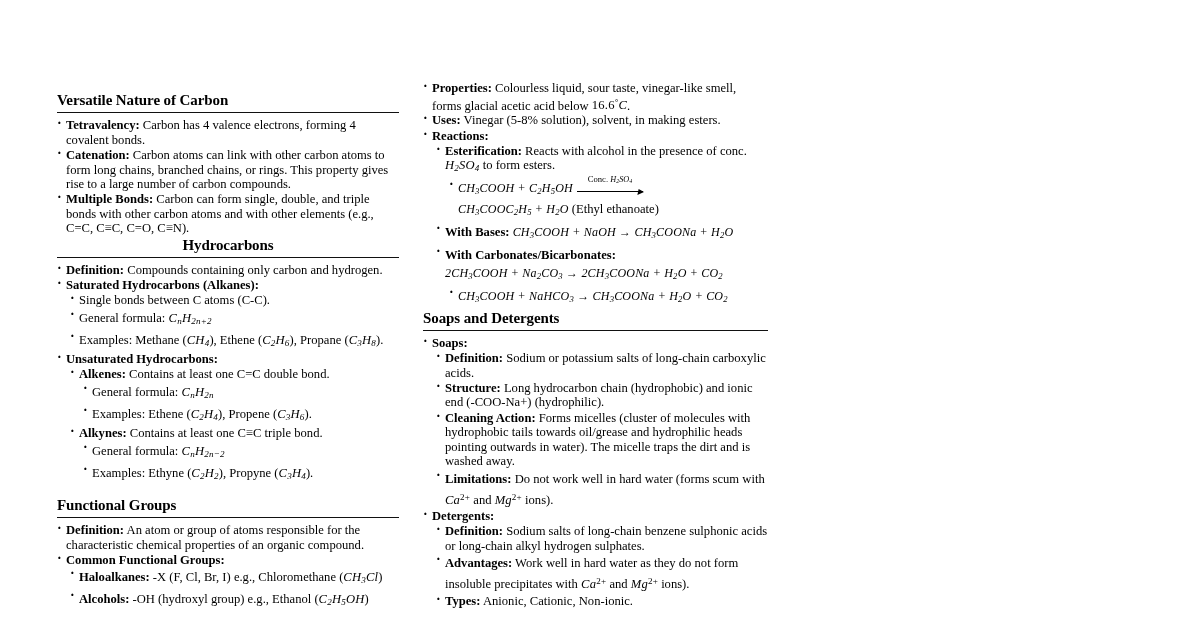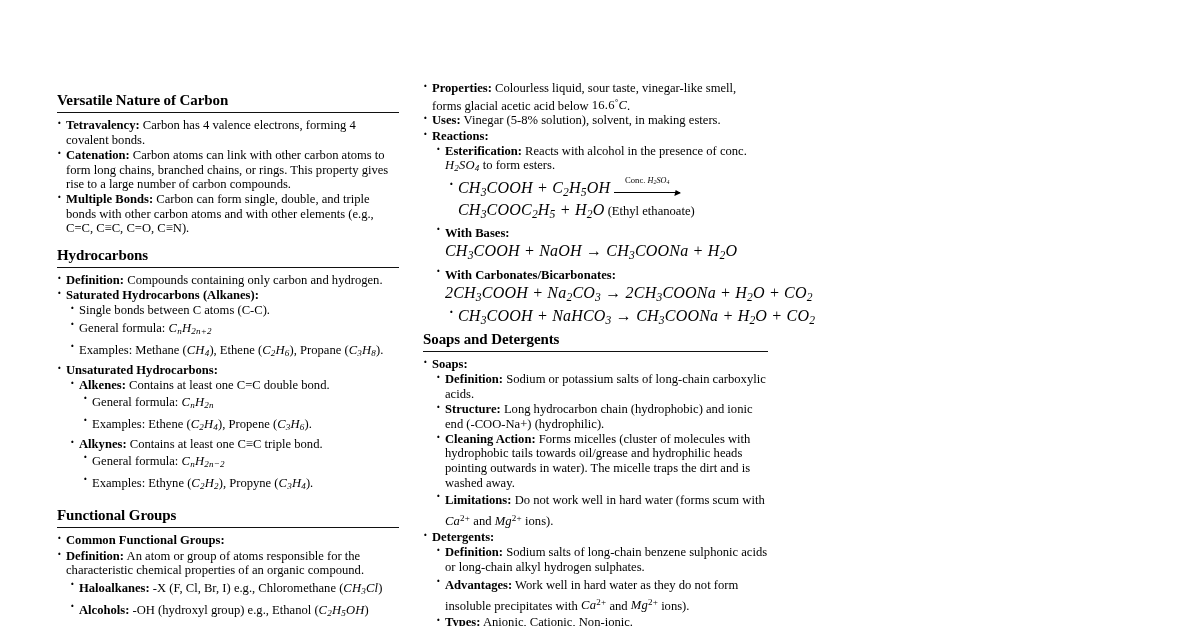--- a/index.html
+++ b/index.html
@@ -35,21 +35,21 @@
 
   
   .m{
     font-family:"Liberation Serif","DejaVu Serif",serif;
     font-style:italic;white-space:nowrap;
     letter-spacing:0.2px;
   }
   .m .up{font-style:normal;}
   sub{font-size:0.72em;vertical-align:-0.22em;font-style:italic;}
   sup{font-size:0.72em;vertical-align:0.42em;font-style:italic;}
-  .m.eq{font-size:16px;}
+  .m.eq{font-size:12px;}
   li.eqline{line-height:18px;margin-top:1px;}
   li.eqcont{padding-left:9px;line-height:18px;}
   li.eqcont::before{content:"";}
 
   
   .arrow{
     display:inline-block;position:relative;vertical-align:middle;
     width:66px;height:12px;margin:0 2px 0 4px;
   }
   .arrow .bar{
@@ -86,21 +86,21 @@
       <li>
         <b>Catenation:</b>
         <span>Carbon atoms can link with other carbon atoms to form long chains, branched chains, or rings. This property gives rise to a large number of carbon compounds.</span>
       </li>
       <li>
         <b>Multiple Bonds:</b>
         <span>Carbon can form single, double, and triple bonds with other carbon atoms and with other elements (e.g., C=C, C≡C, C=O, C≡N).</span>
       </li>
     </ul>
 
-    <h2 class="sec" style="margin-top:11px;">Hydrocarbons</h2>
+    <h2 class="sec" style="text-align:center;">Hydrocarbons</h2>
     <hr class="rule">
     <ul>
       <li>
         <b>Definition:</b>
         <span>Compounds containing only carbon and hydrogen.</span>
       </li>
       <li>
         <b>Saturated Hydrocarbons (Alkanes):</b>
       </li>
       <ul>
@@ -148,25 +148,25 @@
             <span>Ethyne (</span><span class="m">C<sub>2</sub>H<sub>2</sub></span><span>), Propyne (</span><span class="m">C<sub>3</sub>H<sub>4</sub></span>).
           </li>
         </ul>
       </ul>
     </ul>
 
     <h2 class="sec" style="margin-top:12px;">Functional Groups</h2>
     <hr class="rule">
     <ul>
       <li>
-        <b>Common Functional Groups:</b>
-      </li>
-      <li>
         <b>Definition:</b>
         <span>An atom or group of atoms responsible for the characteristic chemical properties of an organic compound.</span>
+      </li>
+      <li>
+        <b>Common Functional Groups:</b>
       </li>
       <ul>
         <li class="eqline">
           <b>Haloalkanes:</b>
           <span>-X (F, Cl, Br, I) e.g., Chloromethane (</span><span class="m">CH<sub>3</sub>Cl</span>)
         </li>
         <li class="eqline">
           <b>Alcohols:</b>
           <span>-OH (hydroxyl group) e.g., Ethanol (</span><span class="m">C<sub>2</sub>H<sub>5</sub>OH</span>)
         </li>

